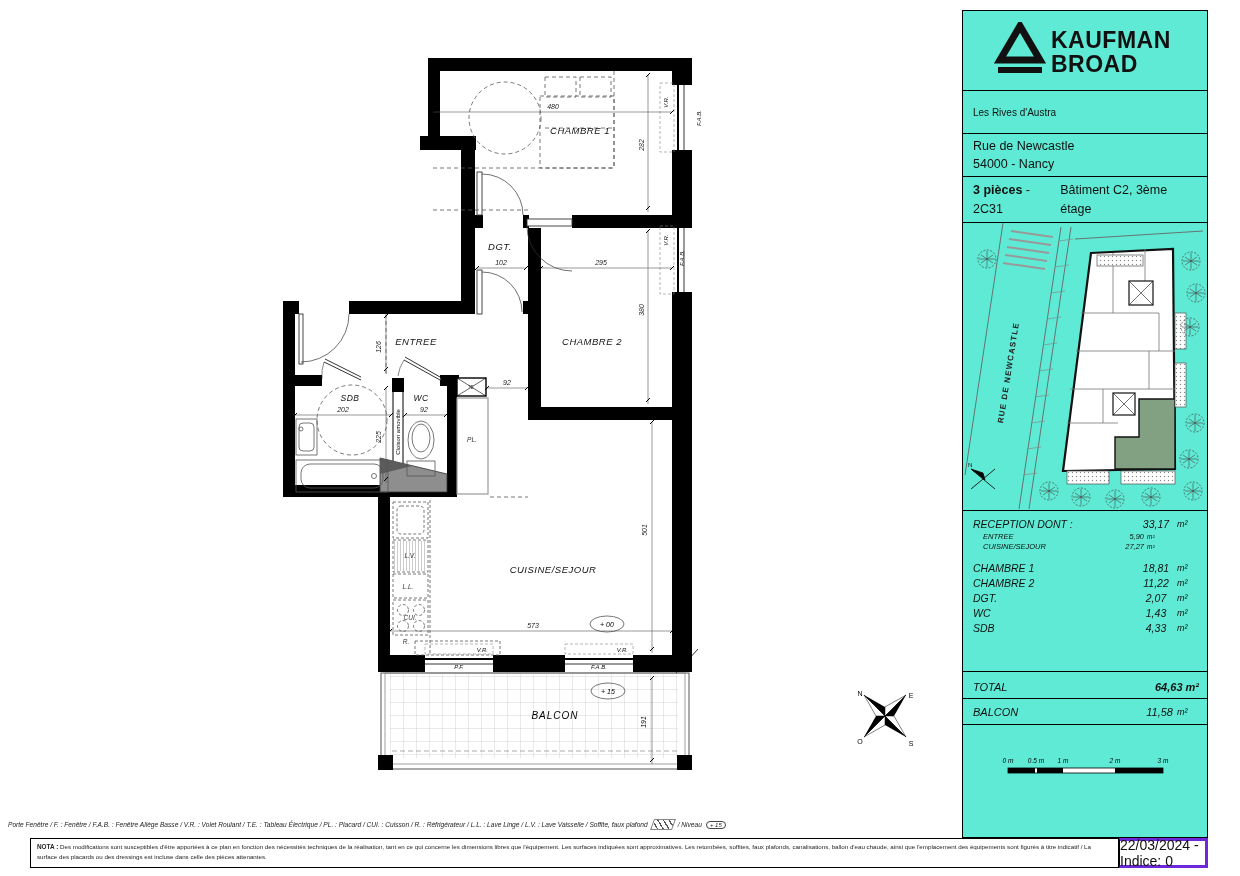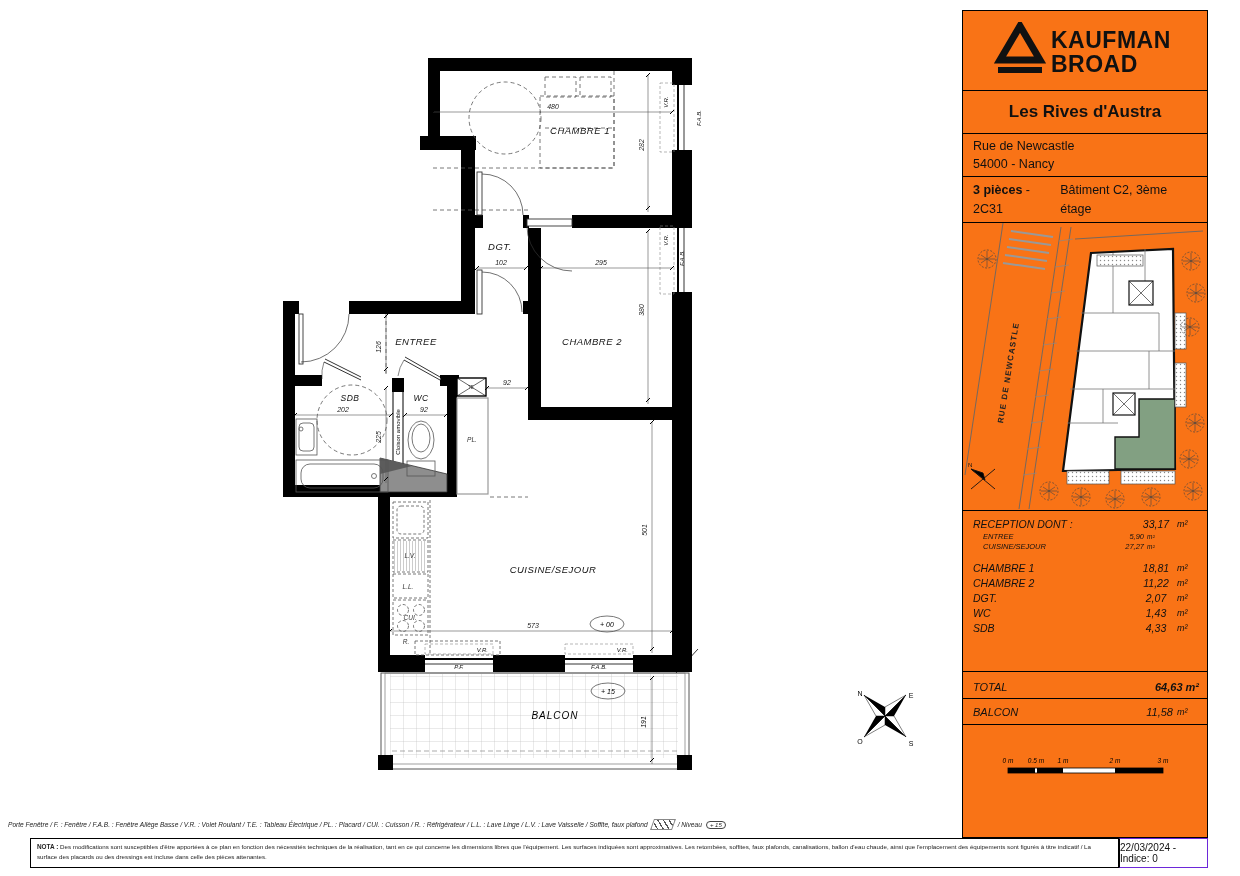--- a/index.html
+++ b/index.html
@@ -1,23 +1,23 @@
 <!DOCTYPE html>
 <html><head>
 <meta charset="utf-8">
 <style>
   html,body{margin:0;padding:0;background:#fff;}
   #sheet{position:relative;width:1240px;height:876px;background:#fff;overflow:hidden;
          font-family:"Liberation Sans",sans-serif;color:#111;}
   svg text{font-family:"Liberation Sans",sans-serif;}
   .panel{position:absolute;left:962px;top:10px;width:246px;height:828px;
-         border:1.6px solid #000;background:#f97316;box-sizing:border-box;display:flex;flex-direction:column;}
+         border:1.6px solid #000;background:#5eead4;box-sizing:border-box;display:flex;flex-direction:column;}
   .p-sec{border-bottom:1.2px solid #000;box-sizing:border-box;padding:4px 10px;}
   .p-logo{height:80px;display:flex;align-items:center;justify-content:center;padding:4px;}
-  .p-project{height:43px;display:flex;align-items:center;font-weight:bold;font-size:17px;justify-content:center;}
+  .p-project{height:43px;display:flex;align-items:center;font-weight:normal;font-size:10px;}
   .p-address{height:43px;font-size:12.5px;line-height:1.45;display:flex;flex-direction:column;justify-content:center;}
   .p-unit{height:46px;font-size:12.5px;line-height:1.5;display:flex;flex-direction:row;justify-content:center;}
   .p-map{height:288px;padding:0;}
   .p-surf-title{height:28px;display:flex;align-items:center;justify-content:flex-end;font-size:12.5px;}
   .p-table{height:154px;font-style:italic;font-size:10.5px;position:relative;padding:6px 8px 0 10px;}
   .trow{display:flex;line-height:15px;}
   .trow .tn{flex:1;}
   .trow .tv{width:34px;text-align:center;}
   .trow .tu{width:22px;text-align:left;padding-left:4px;font-size:9px;}
   .tsub{display:flex;font-size:7.5px;line-height:10px;}
@@ -31,22 +31,22 @@
             font-size:11px;font-style:italic;padding:0 8px 0 10px;box-sizing:border-box;}
   .p-scale{flex:1;border-bottom:none;display:flex;align-items:flex-start;justify-content:center;padding-top:30px;}
   .legend{position:absolute;left:8px;top:819px;width:950px;font-size:6.6px;font-style:italic;color:#222;
           white-space:nowrap;display:flex;align-items:center;gap:4px;}
   .hatch-sample{display:inline-block;width:20px;height:9px;transform:skewX(-20deg);
     background:repeating-linear-gradient(45deg,#555 0 1px,transparent 1px 4px);border:0.5px solid #888;}
   .niveau-badge{display:inline-block;border:0.8px solid #444;border-radius:5px;padding:0 3px;font-size:6px;font-style:italic;}
   .nota{position:absolute;left:30px;top:838px;width:1089px;height:30px;border:1px solid #000;box-sizing:border-box;
         font-size:6.2px;color:#222;padding:3px 6px;line-height:1.55;}
   .nota b{font-size:6.4px;}
-  .datebox{position:absolute;left:1119px;top:838px;width:89px;height:30px;border:1px solid #6d28d9;border-left:1px solid #000;
-           box-sizing:border-box;display:flex;align-items:center;justify-content:center;font-size:10px;}
+  .datebox{position:absolute;left:1119px;top:838px;width:89px;height:30px;border:3px solid #6d28d9;border-left:1px solid #000;
+           box-sizing:border-box;display:flex;align-items:center;justify-content:center;font-size:14px;}
   .scalebar{width:170px;}
 </style>
 </head>
 <body>
 
 <div id="sheet">
 
   <svg width="960" height="815" viewBox="0 0 960 815" style="position:absolute;left:0;top:0;">
     <defs>
       <pattern id="tiles" width="13" height="13" patternUnits="userSpaceOnUse">

